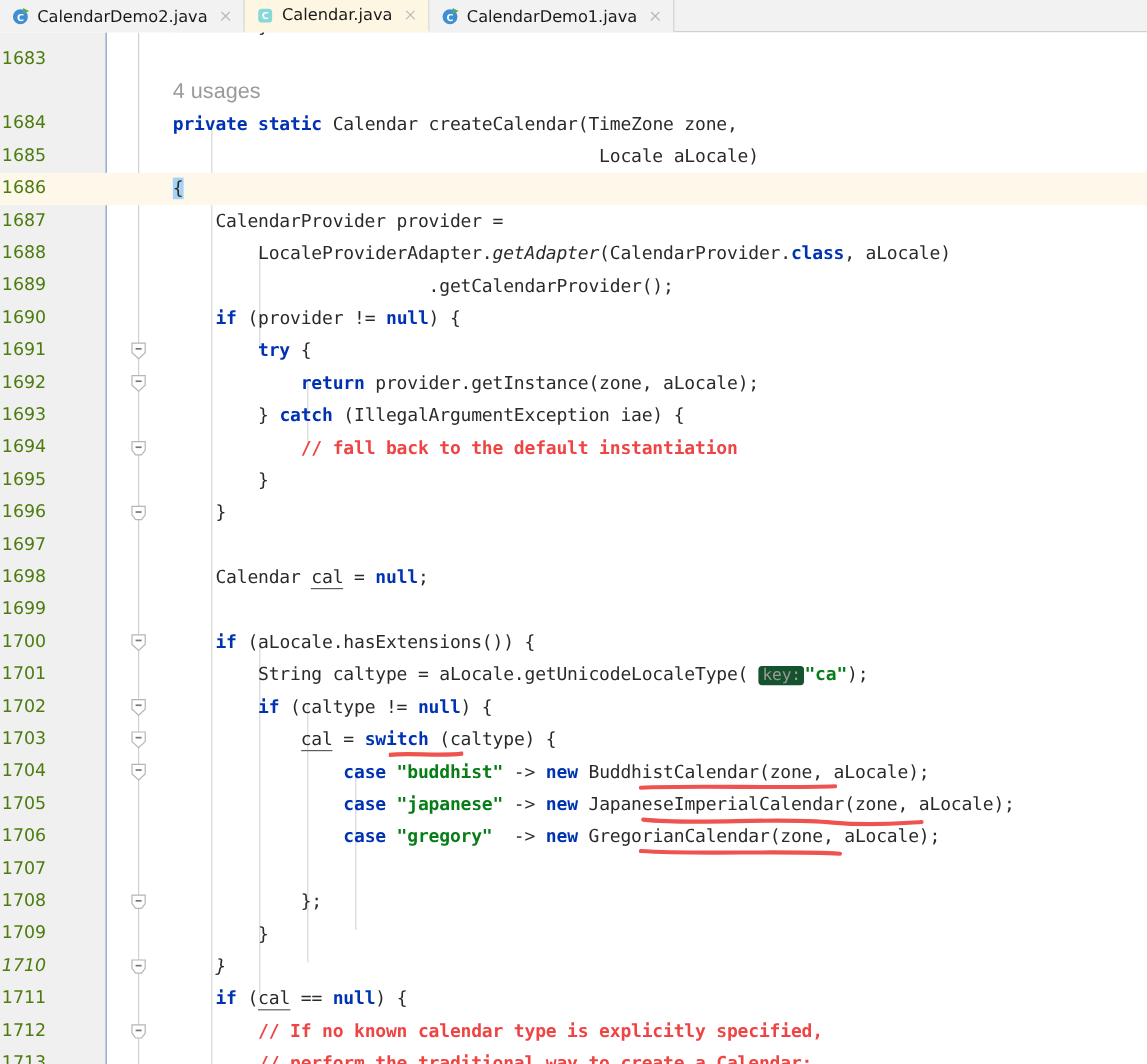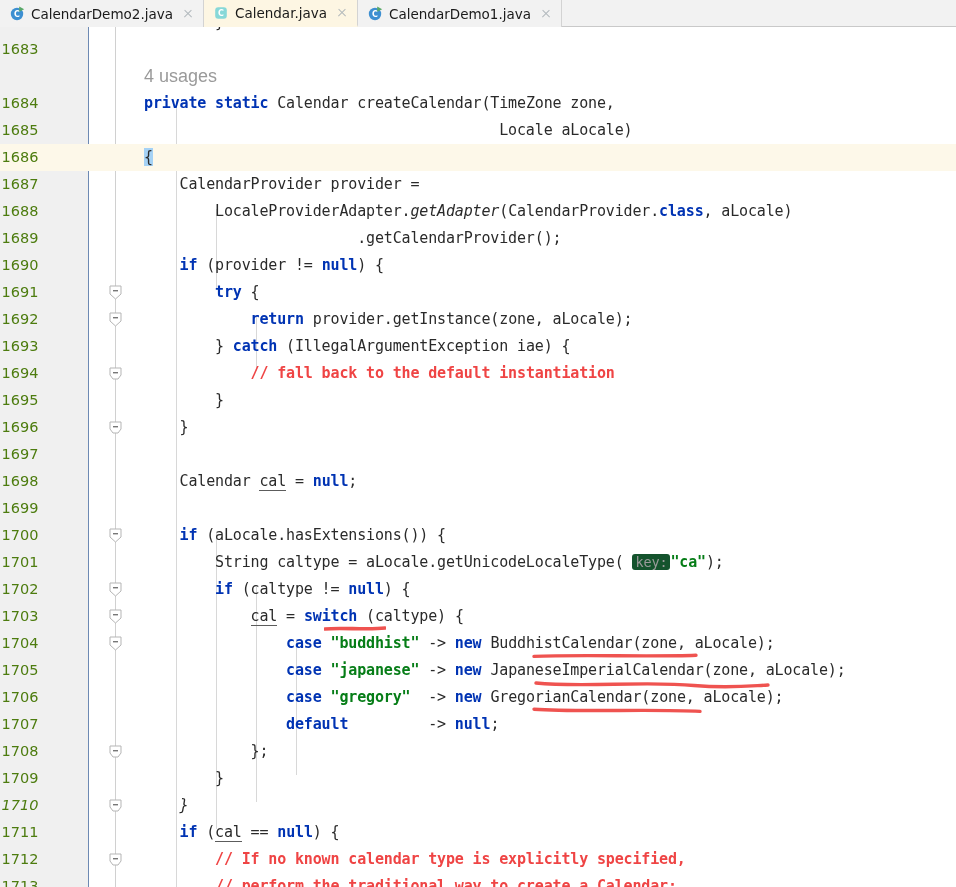--- a/index.html
+++ b/index.html
@@ -431,21 +431,20 @@
     <span class="code">                <span class="kw">case</span> <span class="str">"japanese"</span> -&gt; <span class="kw">new</span> JapaneseImperialCalendar(zone, aLocale);</span>
   </div>
 
   <div class="row" style="top:657px;">
     <span class="lineno">1706</span>
     <span class="code">                <span class="kw">case</span> <span class="str">"gregory"</span>  -&gt; <span class="kw">new</span> GregorianCalendar(zone, aLocale);</span>
   </div>
 
   <div class="row" style="top:684px;">
     <span class="lineno">1707</span>
-    <span class="code">                <span class="kw">default</span>         -&gt; <span class="kw">null</span>;</span>
   </div>
 
   <div class="row" style="top:711px;">
     <span class="lineno">1708</span>
     <span class="code">            };</span>
   </div>
 
   <div class="row" style="top:738px;">
     <span class="lineno">1709</span>
     <span class="code">        }</span>

